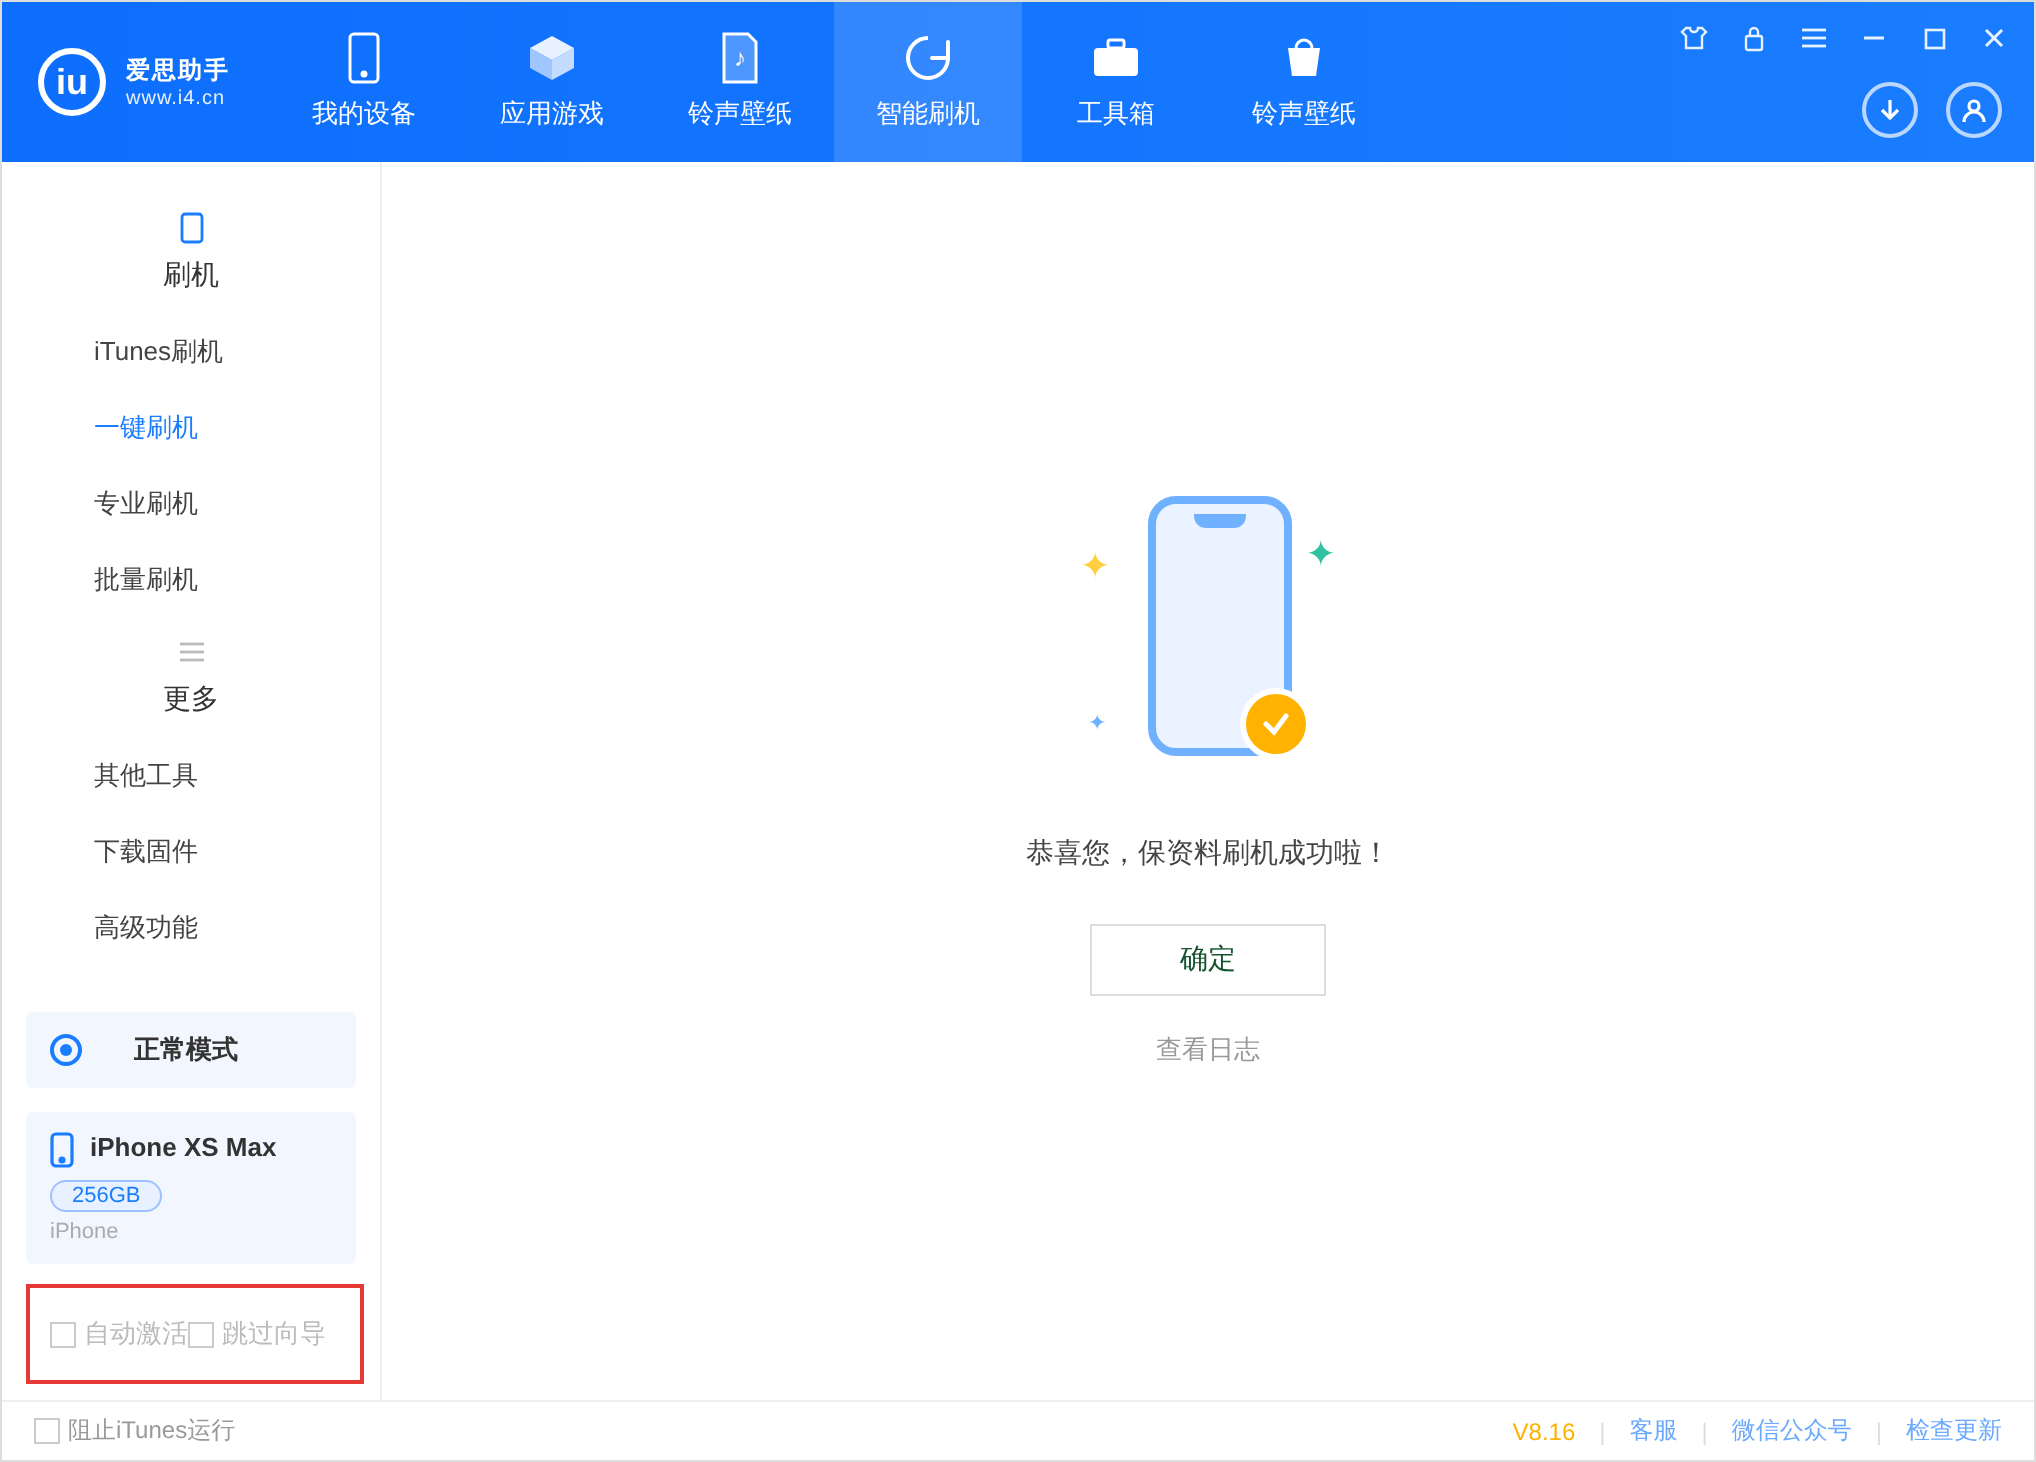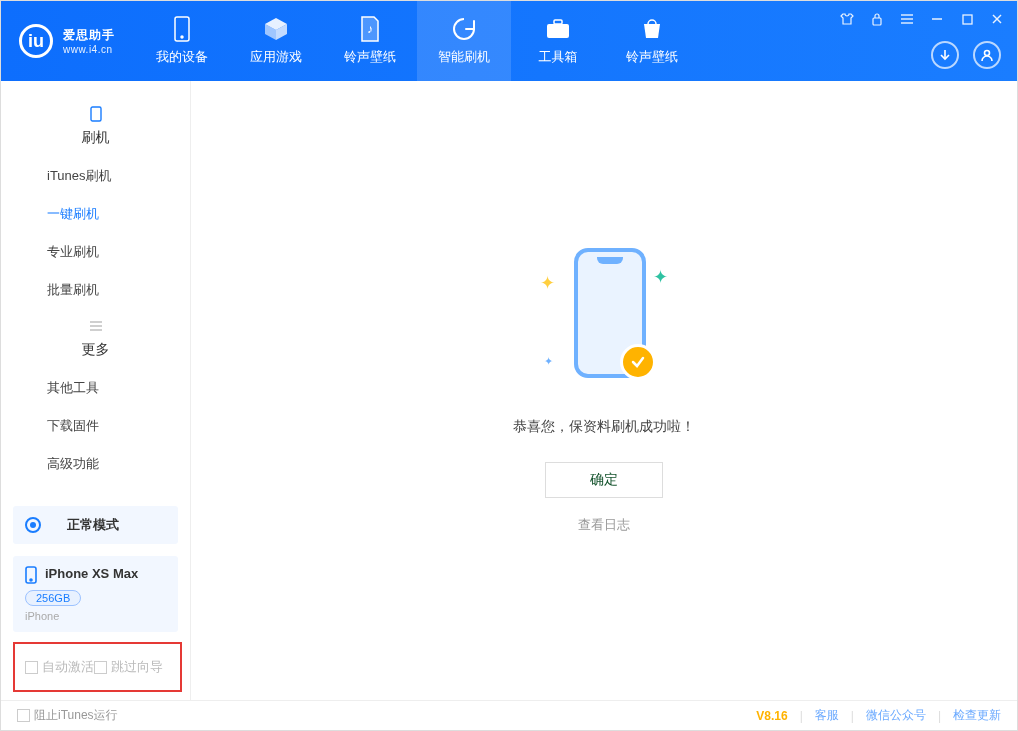--- a/index.html
+++ b/index.html
@@ -58,21 +58,21 @@
 .success-text { font-size:14px; color:#444; margin-bottom:26px; }
 .ok-btn { border:1px solid #ddd; padding:8px 44px; font-size:14px; color:#14532d; cursor:pointer; background:#fff; margin-bottom:18px; }
 .view-log { font-size:13px; color:#999; cursor:pointer; }
 
 
 .footer { height:30px; border-top:1px solid #eee; display:flex; align-items:center; padding:0 16px; font-size:12px; color:#999; }
 .footer-left { display:flex; align-items:center; gap:6px; }
 .footer-right { margin-left:auto; display:flex; align-items:center; gap:12px; }
 .footer-right .sep { color:#ddd; }
 .footer a { color:#6aa9ff; text-decoration:none; cursor:pointer; }
-.ver { color:#ffb300; font-weight:700; }
+.ver { color:#ffb300; font-weight:400; }
 </style>
 </head>
 <body>
 
 <div class="header">
   <div class="logo-wrap">
     <div class="logo-circle">iu</div>
     <div class="logo-text">
       <div class="big">爱思助手</div>
       <div class="small">www.i4.cn</div>

